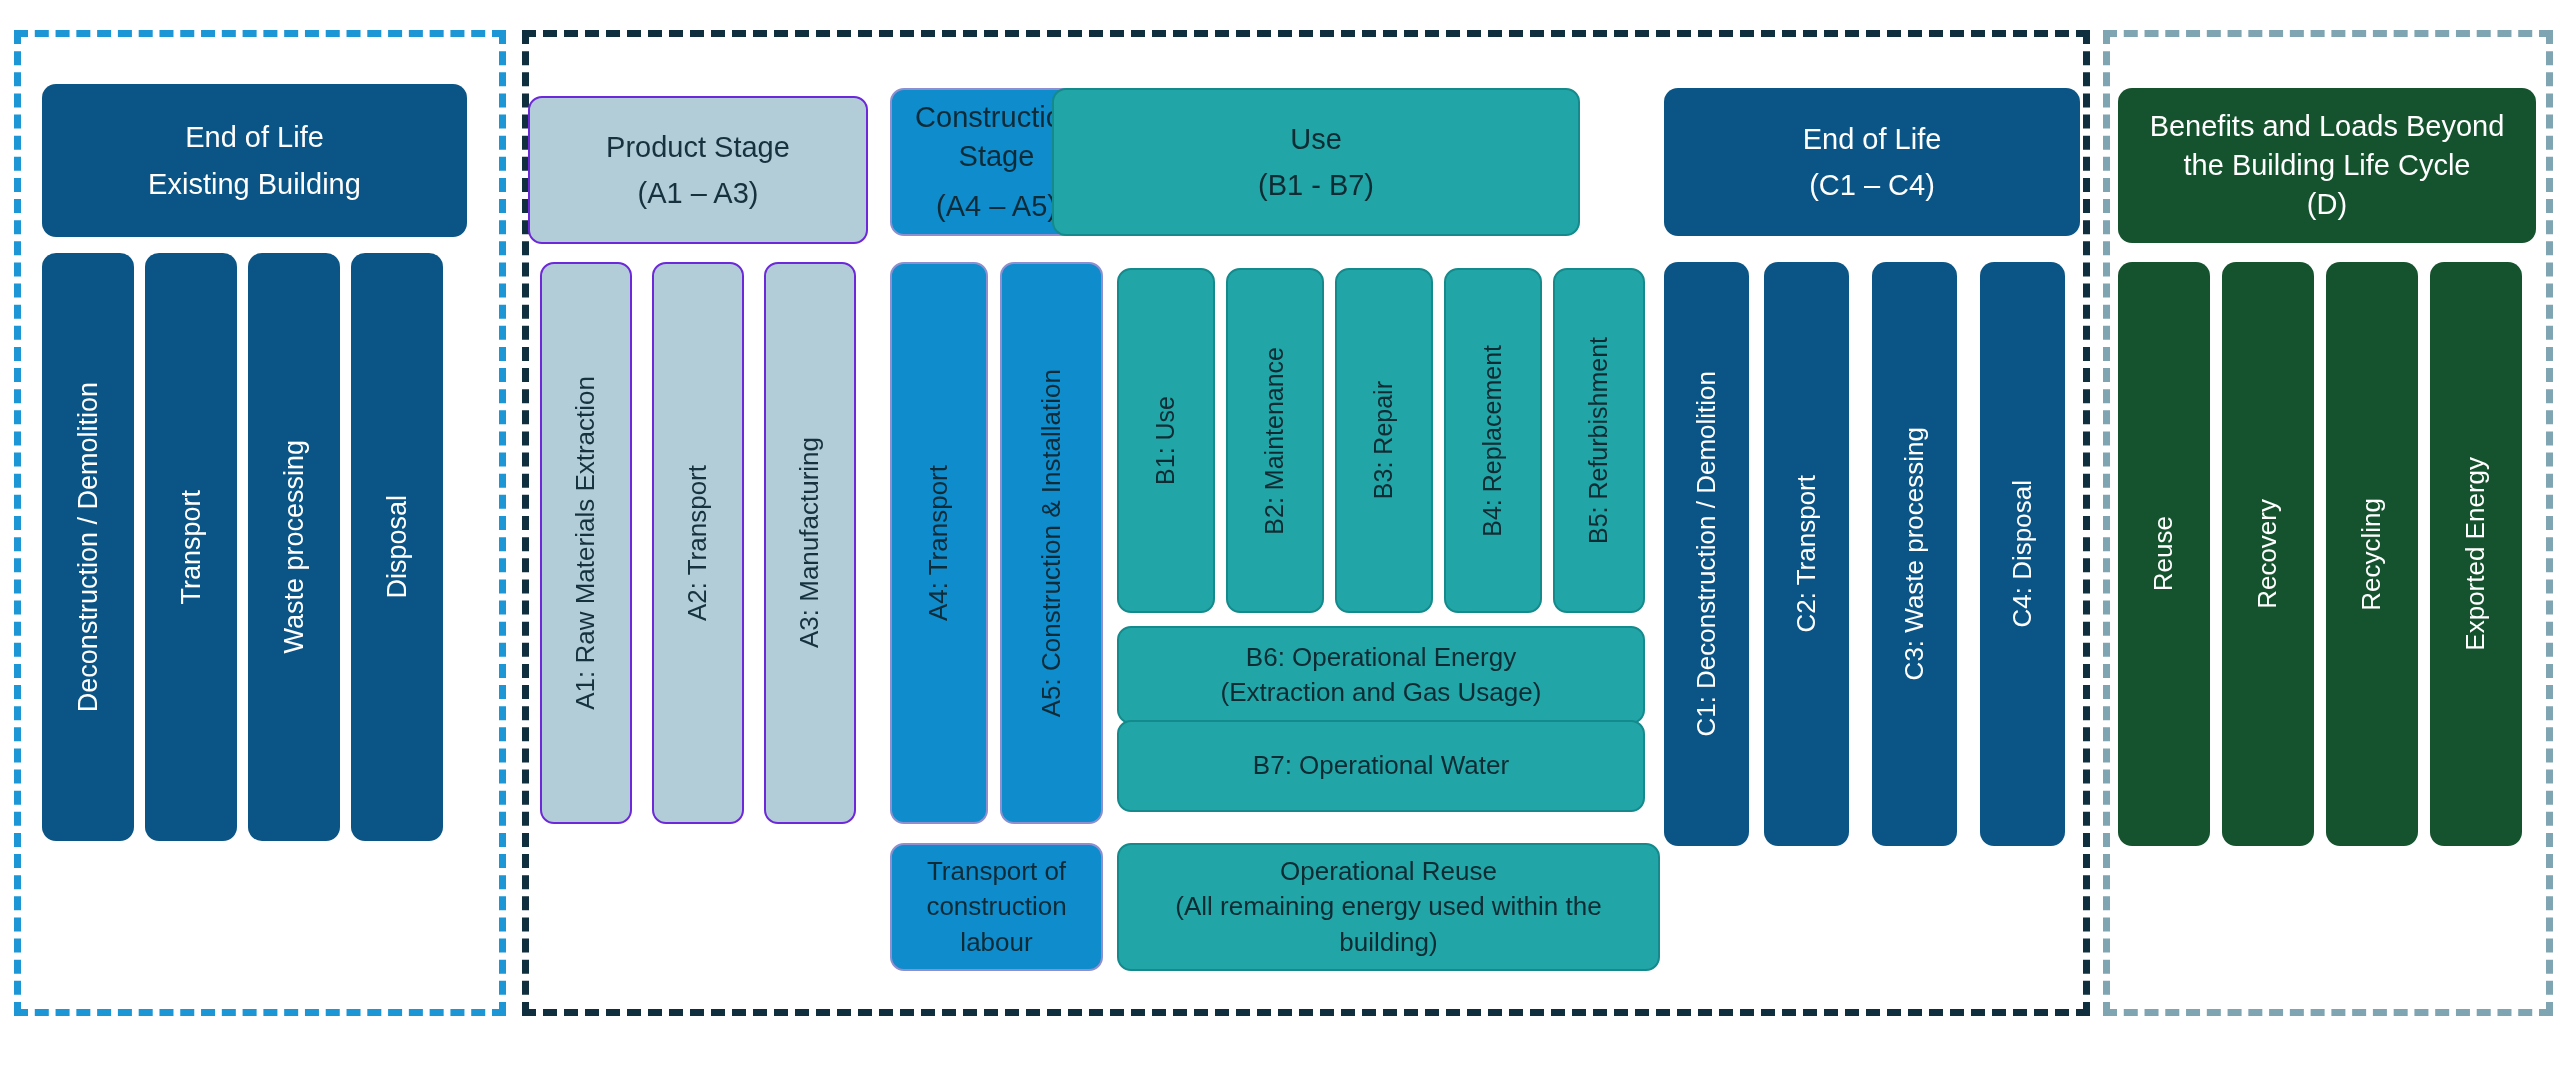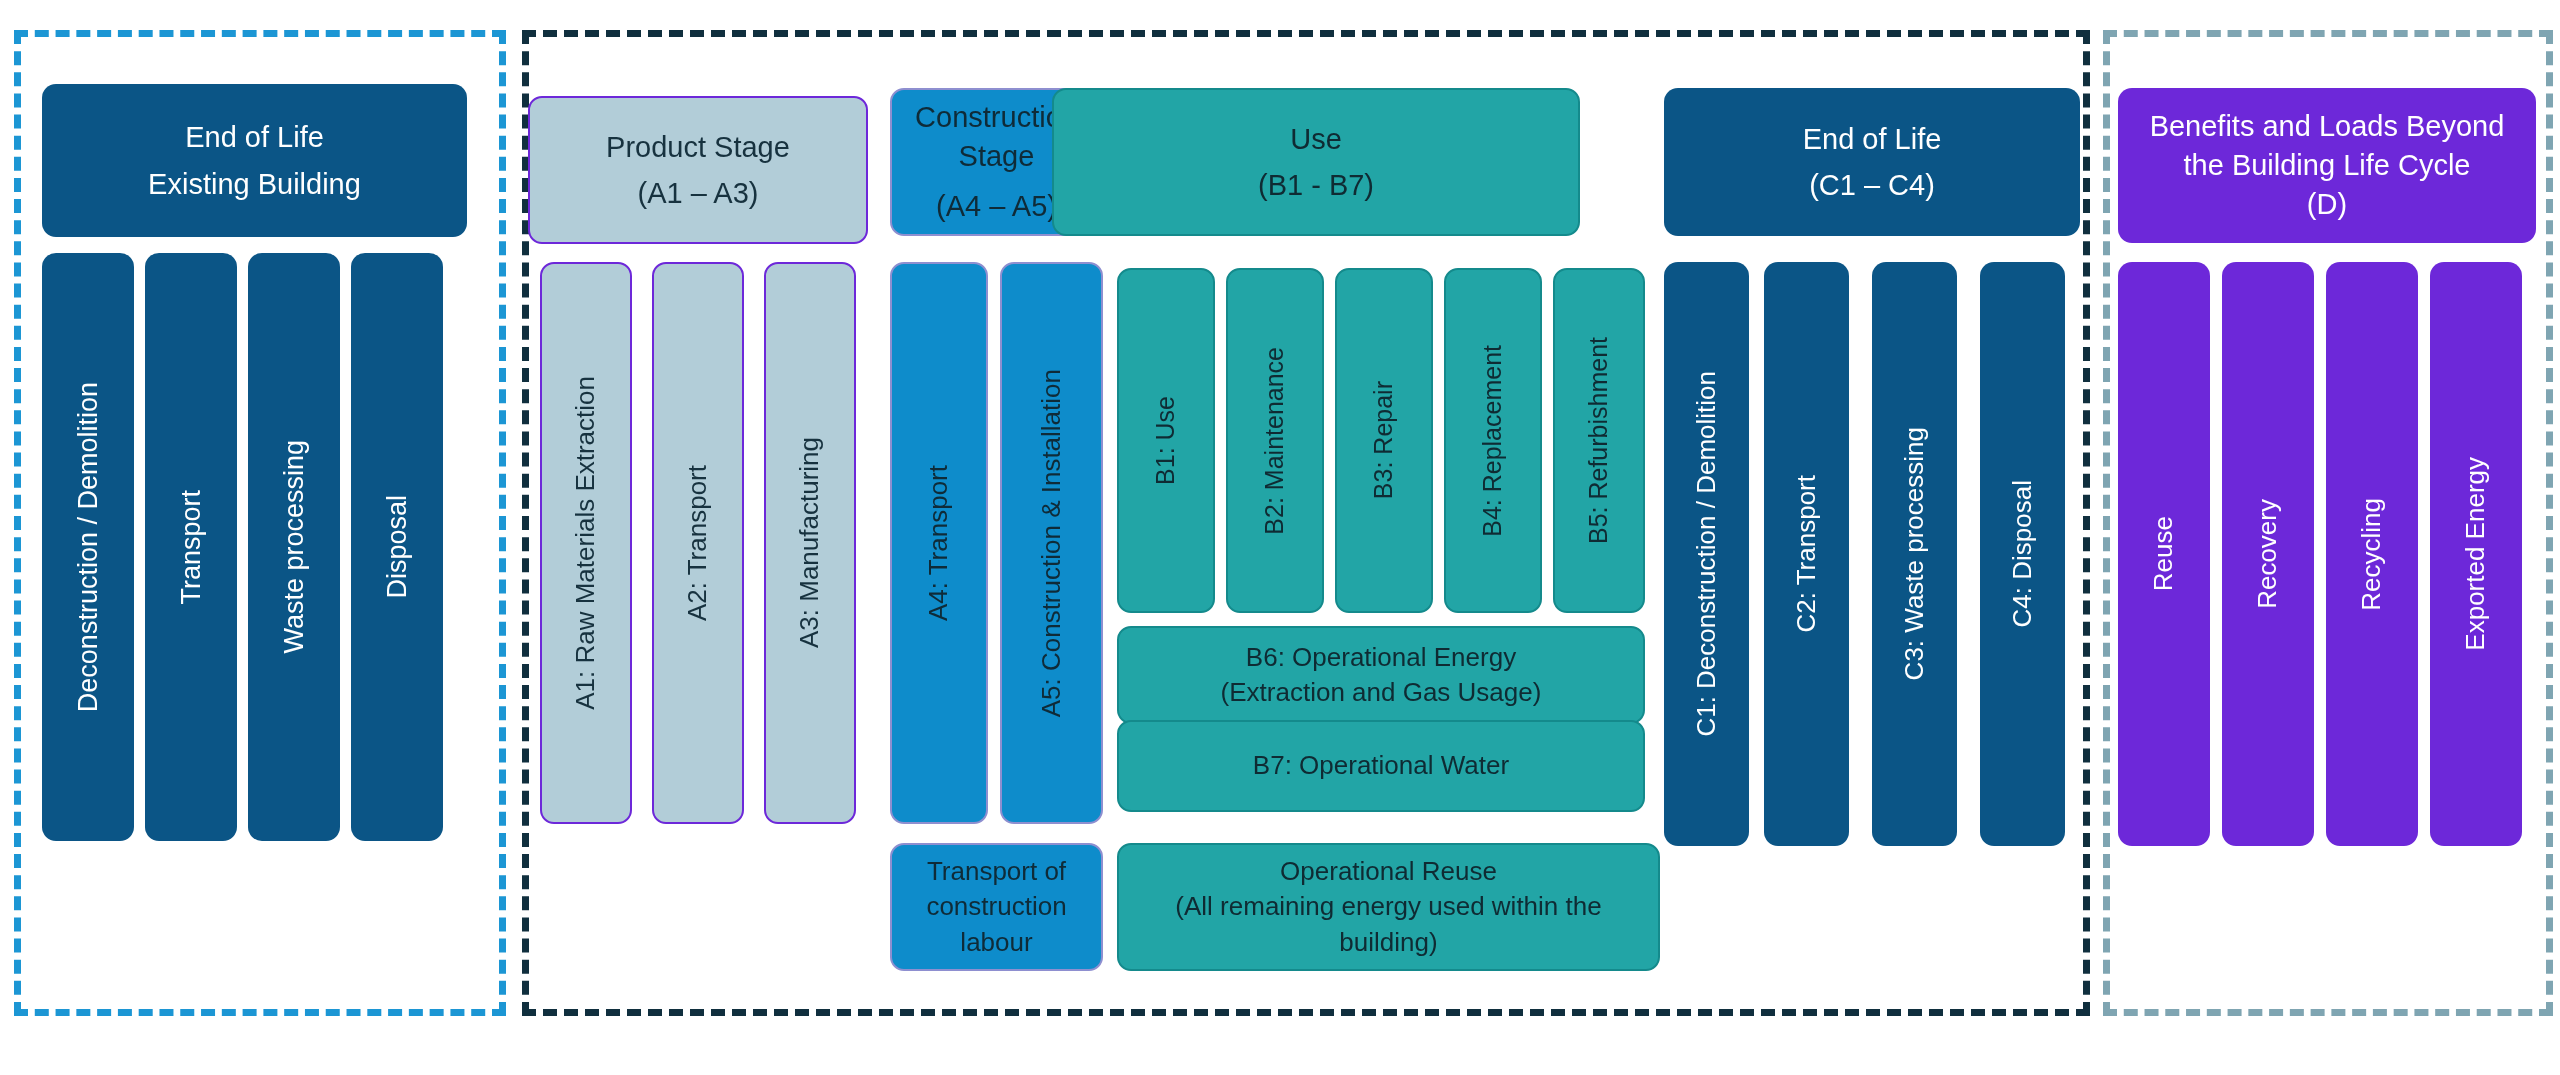--- a/index.html
+++ b/index.html
@@ -88,21 +88,21 @@
     background: #B2CDD8;
     color: #17323F;
     border: 2px solid #6d28d9;
   }
   .c-teal {
     background: #22A5A6;
     color: #0F2B33;
     border: 2px solid #148A8C;
   }
   .c-navy {
-    background: #6d28d9;
+    background: #14532d;
     color: #ffffff;
   }
 
   
   .hdr {
     font-size: 29px;
   }
   .hdr-2line span { line-height: 1.6; }
 
   .lbl-lg { font-size: 27px; }

